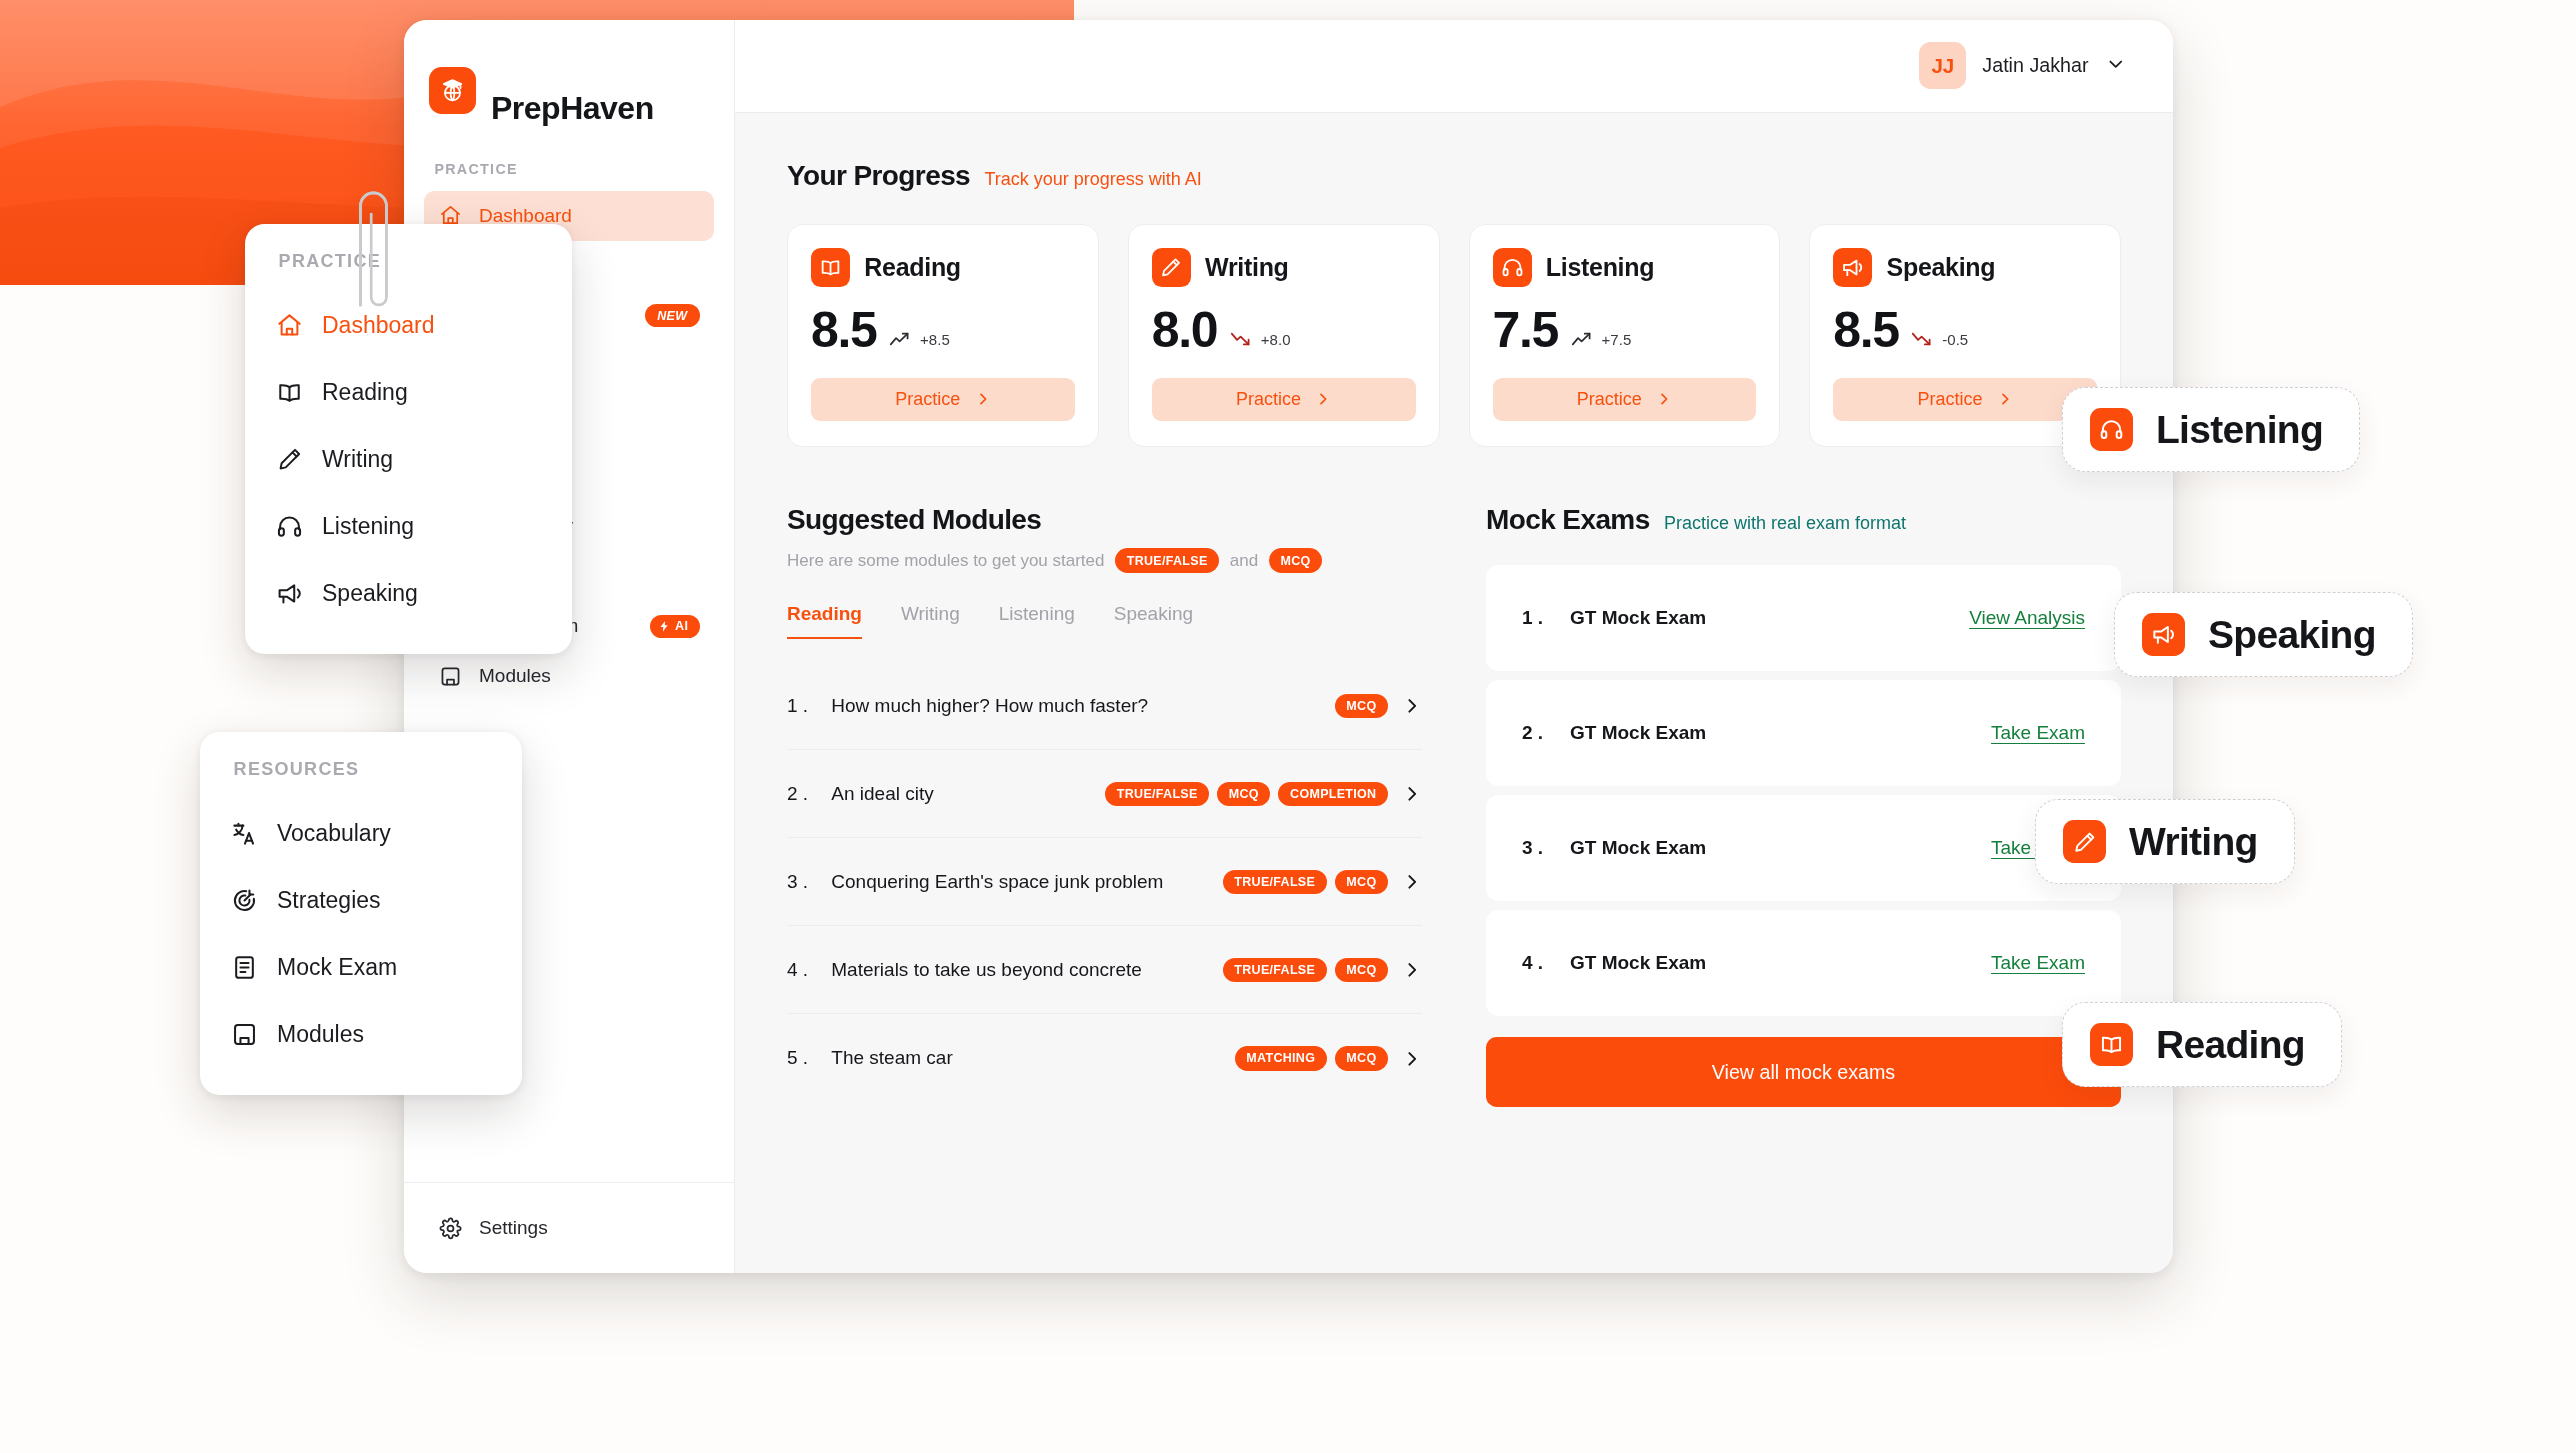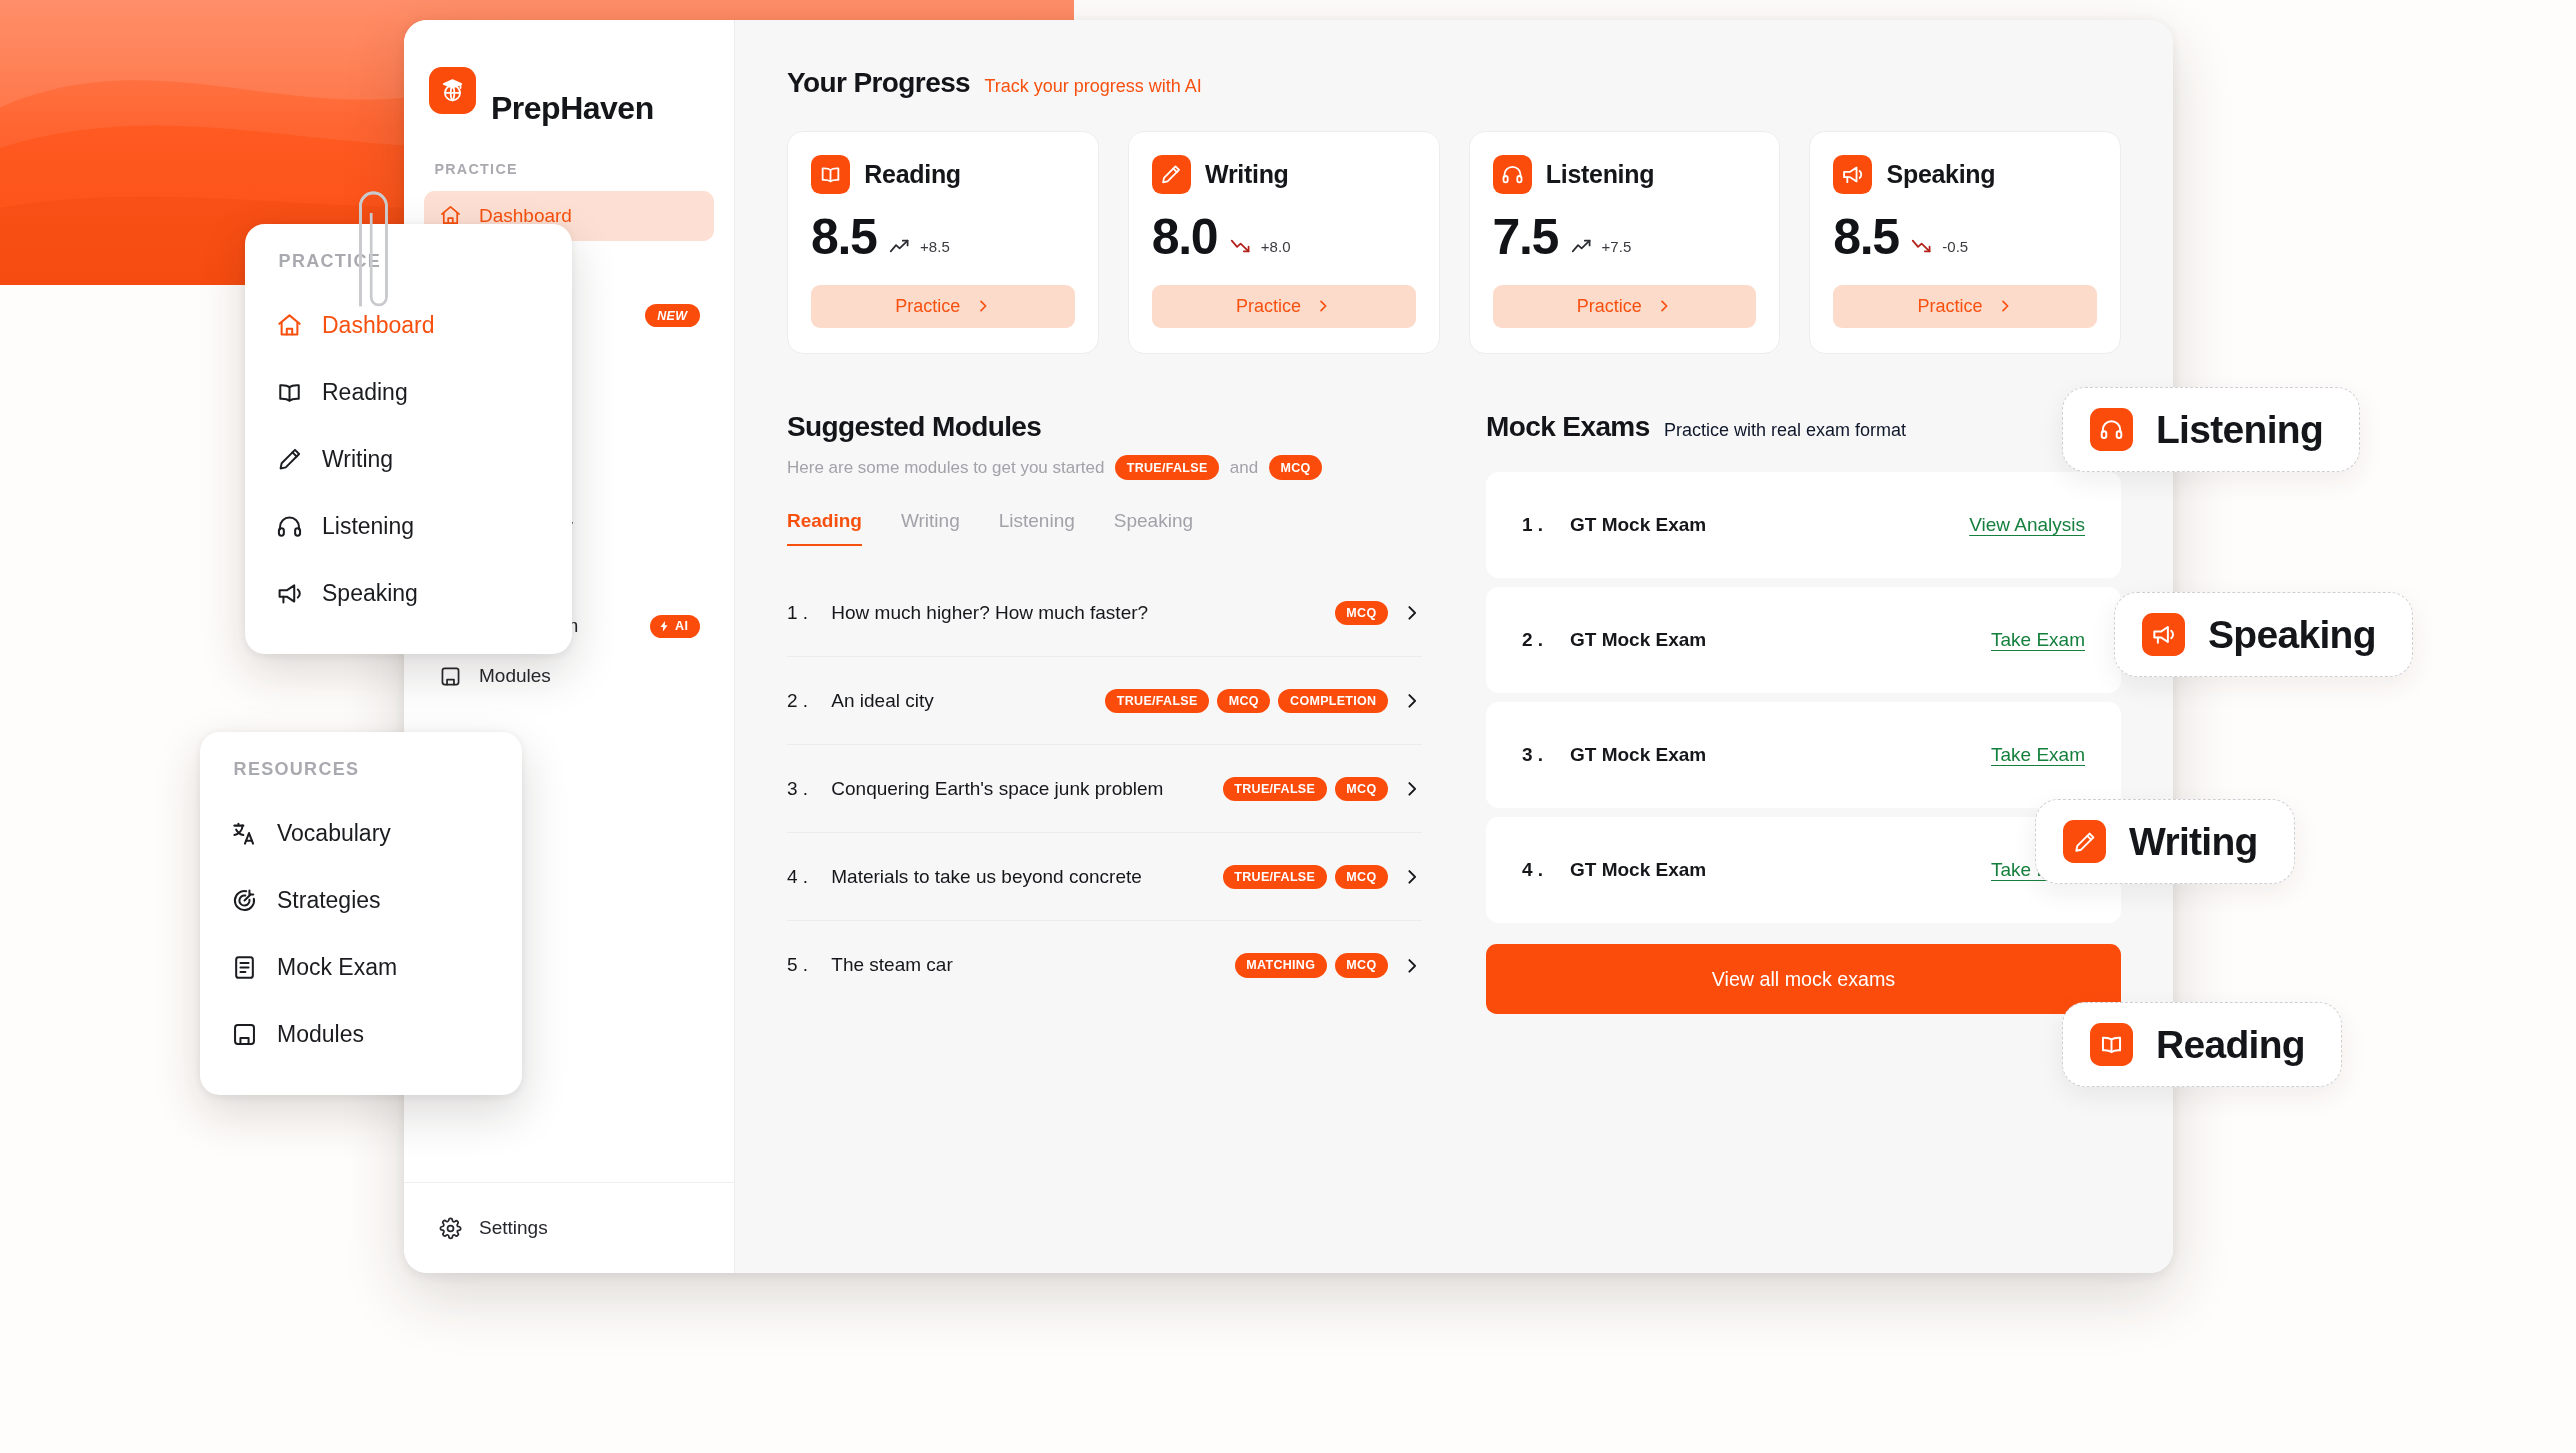--- a/index.html
+++ b/index.html
@@ -80,21 +80,21 @@
     color:#f7500f; font-weight:700; font-size:20.6px;
     display:flex; align-items:center; justify-content:center;
   }
   .user-name { font-size:19.7px; color:#1d1e22; }
 
   .content { padding: 47px 52px 0 52px; }
 
   .sec-head { display:flex; align-items:baseline; gap:14.3px; }
   .sec-title { font-size:28px; font-weight:700; letter-spacing:-0.6px; color:#141519; }
   .sec-sub-accent { font-size:18px; color:#f7500f; font-weight:500; }
-  .sec-sub-muted { font-size:18px; color:#0f172a; }
+  .sec-sub-muted { font-size:18px; color:#0f766e; }
 
   
   .score-grid { display:grid; grid-template-columns: repeat(4,1fr); gap:29px; margin-top:32px; }
   .score-card {
     background:#fff; border:0.9px solid #ededf0; border-radius:16px;
     padding: 23px 23px 25px 23px;
   }
   .score-top { display:flex; align-items:center; gap:14.3px; }
   .sq-icon {
     width:39px; height:39px; border-radius:9.8px; background:#fc4c0c;
@@ -346,20 +346,31 @@
                 <circle cx="12" cy="12" r="3.1"></circle>
                 <path d="M19.2 14.6a1.6 1.6 0 0 0 .32 1.76l.06.06a1.9 1.9 0 1 1-2.7 2.7l-.06-.06a1.6 1.6 0 0 0-1.76-.32 1.6 1.6 0 0 0-.97 1.47v.17a1.9 1.9 0 1 1-3.8 0v-.09a1.6 1.6 0 0 0-1.05-1.47 1.6 1.6 0 0 0-1.76.32l-.06.06a1.9 1.9 0 1 1-2.7-2.7l.06-.06a1.6 1.6 0 0 0 .32-1.76 1.6 1.6 0 0 0-1.47-.97H3.4a1.9 1.9 0 1 1 0-3.8h.09a1.6 1.6 0 0 0 1.47-1.05 1.6 1.6 0 0 0-.32-1.76l-.06-.06a1.9 1.9 0 1 1 2.7-2.7l.06.06a1.6 1.6 0 0 0 1.76.32h.08a1.6 1.6 0 0 0 .97-1.47V3.4a1.9 1.9 0 1 1 3.8 0v.09a1.6 1.6 0 0 0 .97 1.47 1.6 1.6 0 0 0 1.76-.32l.06-.06a1.9 1.9 0 1 1 2.7 2.7l-.06.06a1.6 1.6 0 0 0-.32 1.76v.08a1.6 1.6 0 0 0 1.47.97h.17a1.9 1.9 0 1 1 0 3.8h-.09a1.6 1.6 0 0 0-1.47.97Z"></path>
               </svg>
           </span>
           <span class="lbl">Settings</span>
         </div>
       </div>
     </aside>
 
     <section class="main">
+      <div class="topbar">
+        <div class="user">
+          <span class="avatar">JJ</span>
+          <span class="user-name">Jatin Jakhar</span>
+          <span>
+            <svg width="21.5" height="21.5" viewBox="0 0 24 24" fill="none" stroke="#1d1e22" stroke-width="2" stroke-linecap="round" stroke-linejoin="round">
+                <path d="m6 9.5 6 6 6-6"></path>
+              </svg>
+          </span>
+        </div>
+      </div>
 
       <div class="content">
 
         <div class="sec-head">
           <span class="sec-title">Your Progress</span>
           <span class="sec-sub-accent">Track your progress with AI</span>
         </div>
 
         <div class="score-grid">
 

